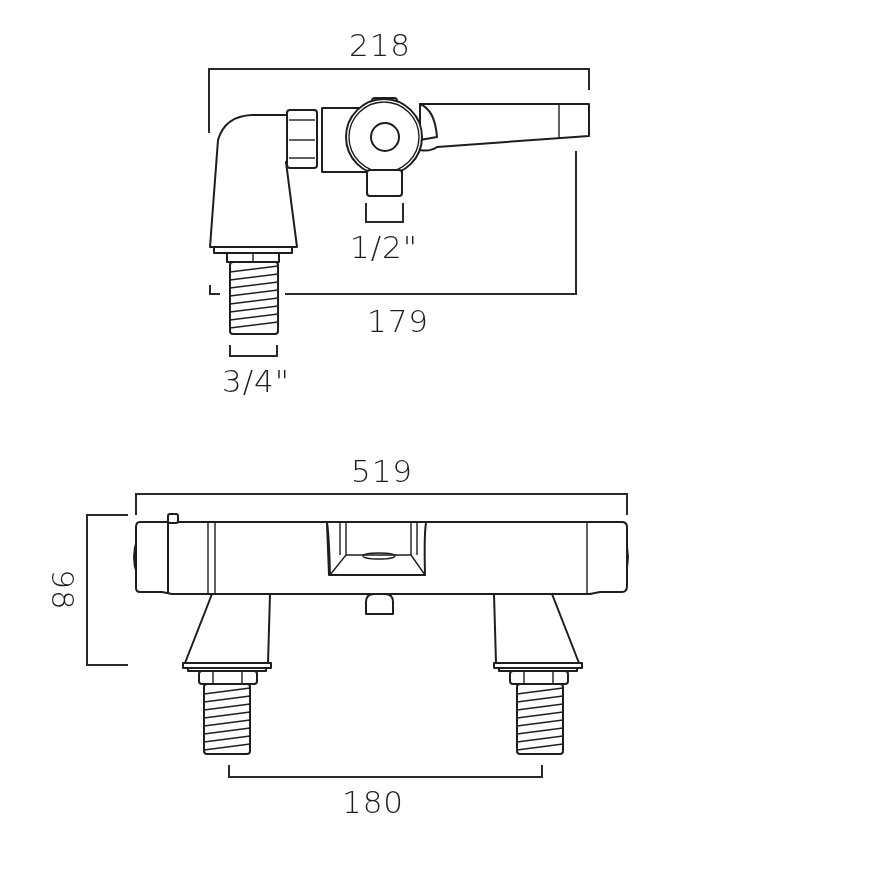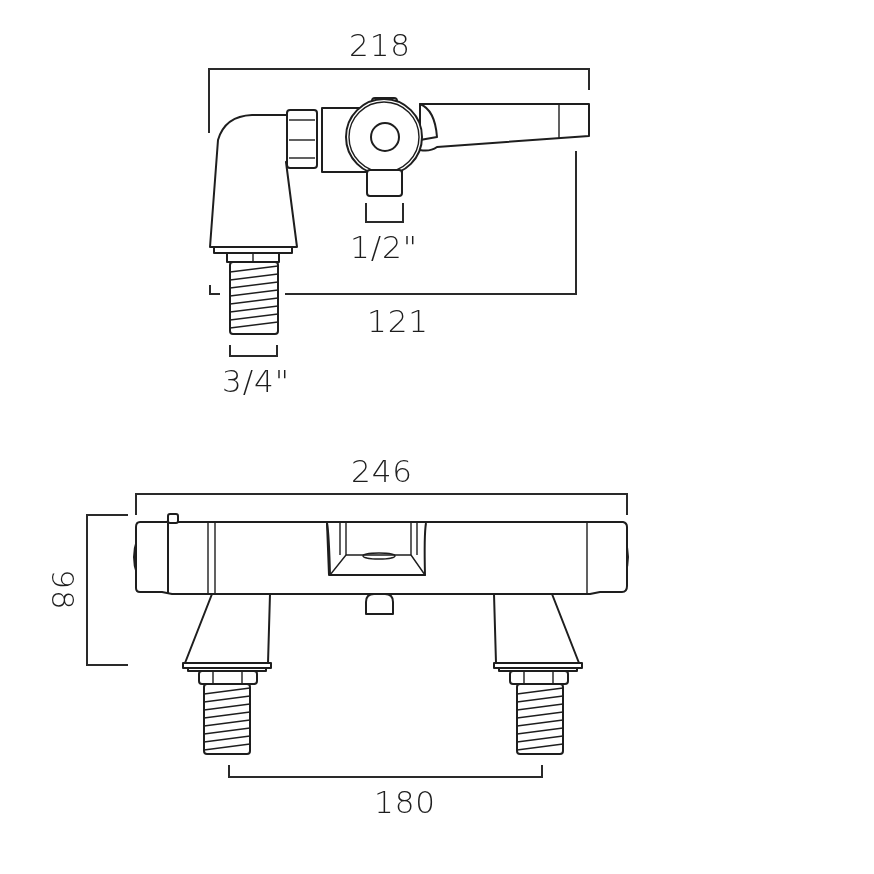--- a/index.html
+++ b/index.html
@@ -128,17 +128,17 @@
       <line x1="517" y1="742" x2="563" y2="736"></line>
       <line x1="517" y1="750" x2="563" y2="744"></line>
     </g>
 
     <path class="dim" d="M229,765 V777 H542 V765"></path>
   </g>
 </svg>
 
 <div class="lbl" style="left:380px; top:30px;">218</div>
 <div class="lbl" style="left:384px; top:232px;">1/2"</div>
-<div class="lbl" style="left:398px; top:306px;">121</div>
+<div class="lbl" style="left:398px; top:306px;">179</div>
 <div class="lbl" style="left:256px; top:366px;">3/4"</div>
-<div class="lbl" style="left:382px; top:456px;">246</div>
+<div class="lbl" style="left:382px; top:456px;">519</div>
 <div class="lbl rot" style="left:62px; top:590px;">98</div>
-<div class="lbl" style="left:405px; top:787px;">180</div>
+<div class="lbl" style="left:373px; top:787px;">180</div>
 
 </body></html>

